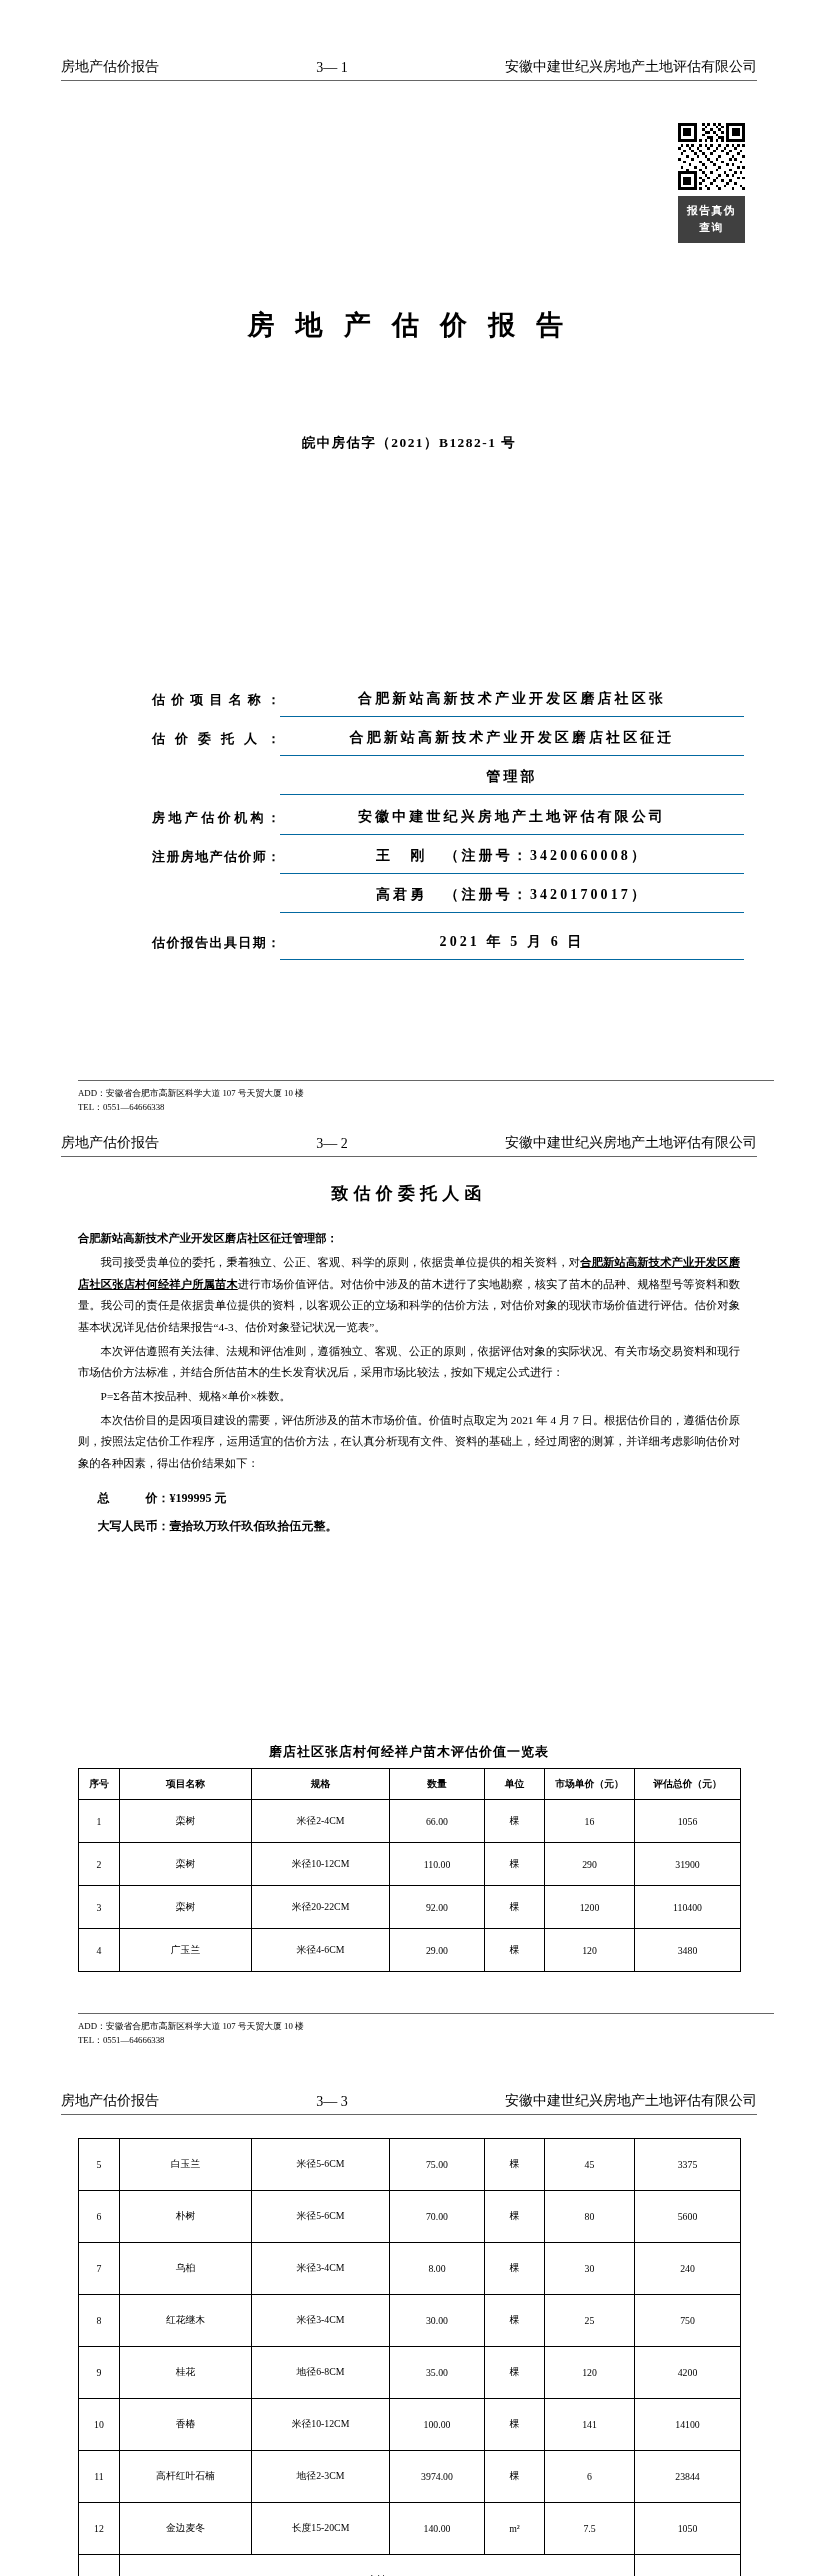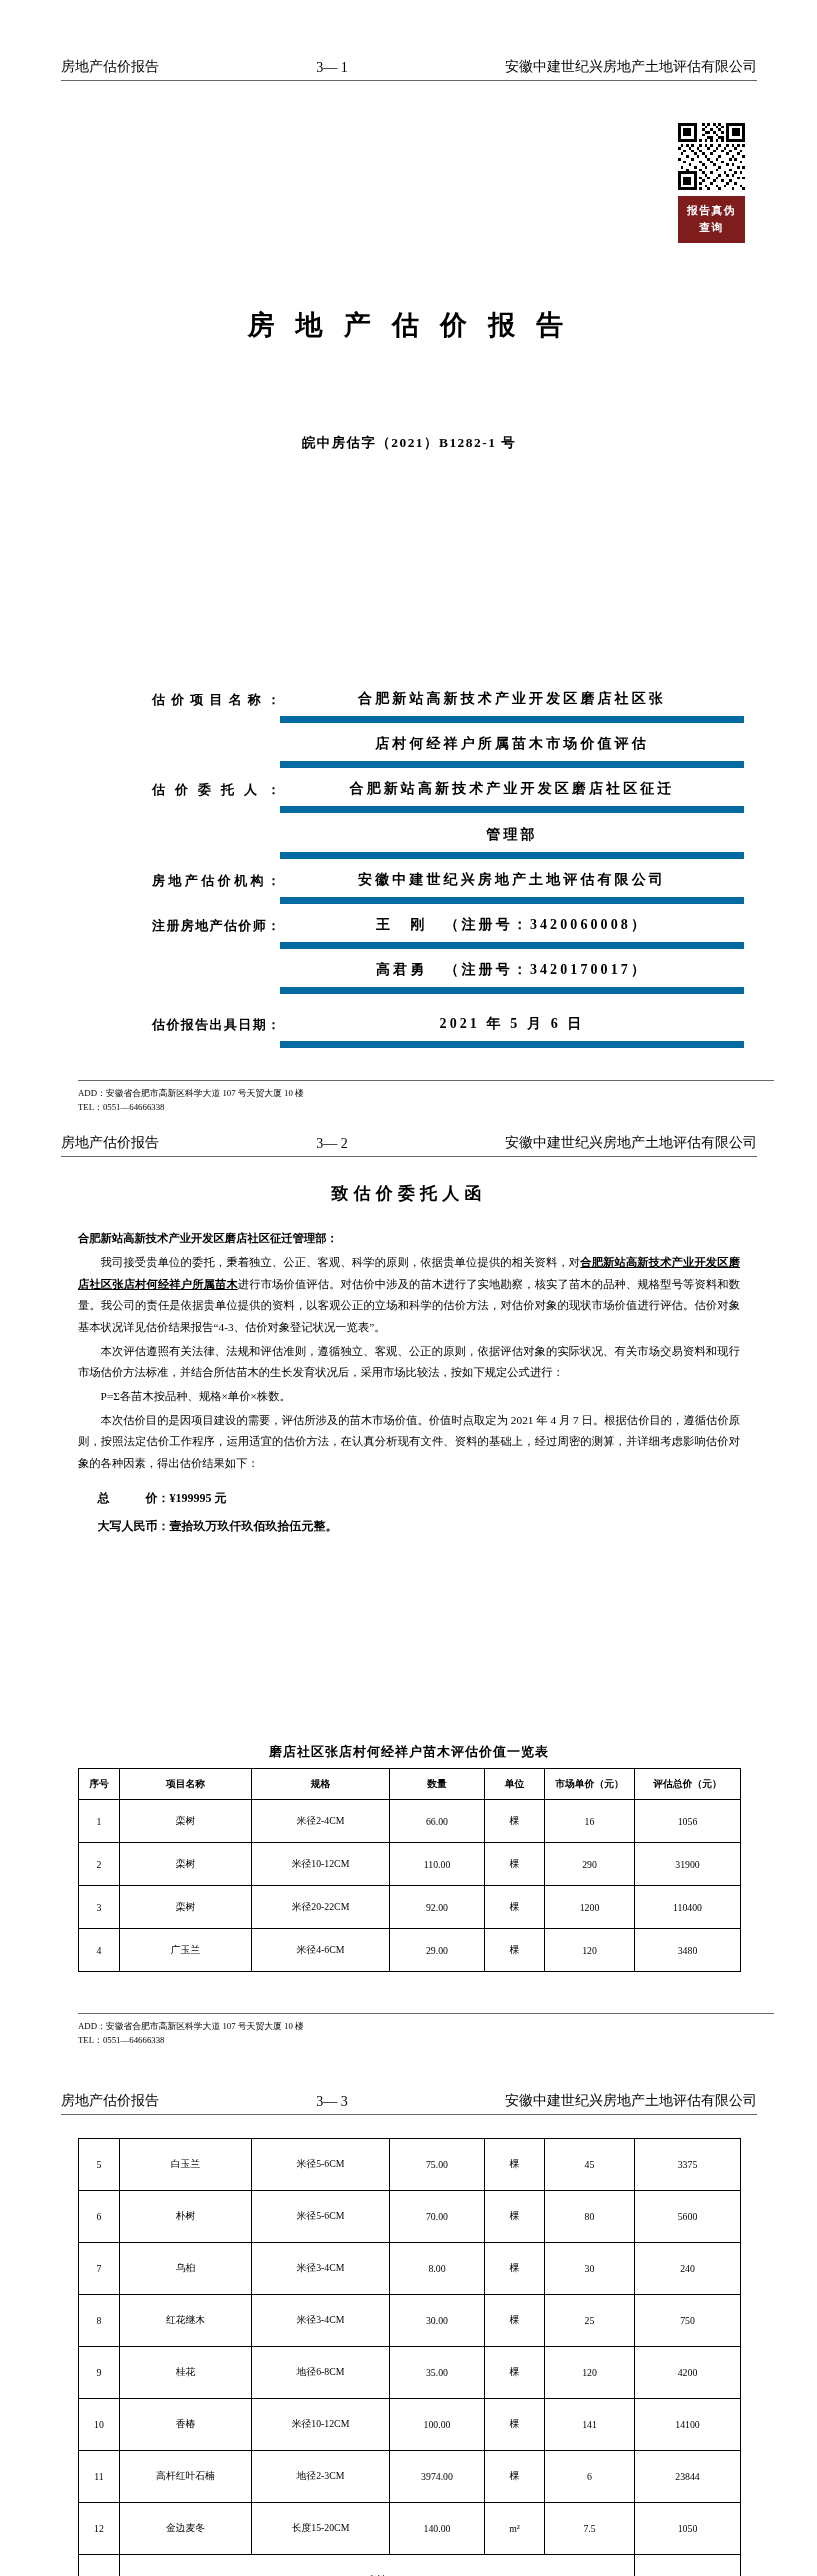--- a/index.html
+++ b/index.html
@@ -8,35 +8,35 @@
 
   
   .pg-header{position:absolute;left:61px;width:696px;display:flex;justify-content:space-between;
              align-items:flex-end;font-size:14px;border-bottom:0.5px solid #666;padding-bottom:4.1px;}
   .pg-footer{position:absolute;left:78px;width:696px;border-top:0.5px solid #666;padding-top:4.6px;
              font-size:8.8px;line-height:14.4px;}
 
   
   .qr-wrap{position:absolute;left:678px;top:123px;width:67px;}
   .qr-wrap svg{display:block;width:67px;height:67px;background:#fff;}
-  .qr-caption{margin-top:6.2px;background:#7f1d1d;color:#fff;font-weight:bold;font-size:10.8px;
+  .qr-caption{margin-top:6.2px;background:#404040;color:#fff;font-weight:bold;font-size:10.8px;
               line-height:17px;text-align:center;padding:6.2px 7.2px;letter-spacing:1.5px;}
 
   
   .cover-title{position:absolute;top:307px;left:0;width:100%;text-align:center;font-size:27px;
                font-weight:bold;letter-spacing:7.2px;}
   .cover-docno{position:absolute;top:434px;left:0;width:100%;text-align:center;font-size:13.4px;
                font-weight:bold;letter-spacing:1.5px;}
   .cover-form{position:absolute;top:683px;left:152px;width:592px;}
   .field{display:flex;}
   .field.gap-top{margin-top:8.2px;}
   .flabel{flex:0 0 128px;font-weight:bold;font-size:13px;line-height:33px;
           text-align:justify;text-align-last:justify;}
   .fvals{flex:1;min-width:0;}
-  .fline{display:block;border-bottom:7px solid #0369a1;text-align:center;font-size:14px;font-weight:bold;
+  .fline{display:block;border-bottom:1px solid #0369a1;text-align:center;font-size:14px;font-weight:bold;
          letter-spacing:3.1px;height:33px;line-height:31px;margin-bottom:5.2px;white-space:nowrap;}
 
   
   .letter{position:absolute;top:1183px;left:78px;width:662px;font-size:11.3px;line-height:21.6px;}
   .letter-title{text-align:center;font-size:17px;font-weight:bold;letter-spacing:5.2px;margin-bottom:23px;}
   .addressee{font-weight:bold;margin-bottom:3.1px;}
   .letter p{margin:2.1px 0;text-indent:2em;text-align:justify;}
   .em-u{font-weight:bold;text-decoration:underline;}
   .formula{text-indent:2em;margin:2.1px 0;}
   .price-line{margin-top:13.4px;padding-left:19.6px;font-size:12px;font-weight:bold;}
@@ -84,21 +84,20 @@
   </div>
 
   <div class="cover-title">房 地 产 估 价 报 告</div>
   <div class="cover-docno">皖中房估字（2021）B1282-1 号</div>
 
   <div class="cover-form">
     <div class="field">
       <span class="flabel">估价项目名称：</span>
       <span class="fvals">
         <span class="fline">合肥新站高新技术产业开发区磨店社区张</span>
-        <span class="fline">店村何经祥户所属苗木市场价值评估</span>
       </span>
     </div>
     <div class="field">
       <span class="flabel">估价委托人：</span>
       <span class="fvals">
         <span class="fline">合肥新站高新技术产业开发区磨店社区征迁</span>
         <span class="fline">管理部</span>
       </span>
     </div>
     <div class="field">

